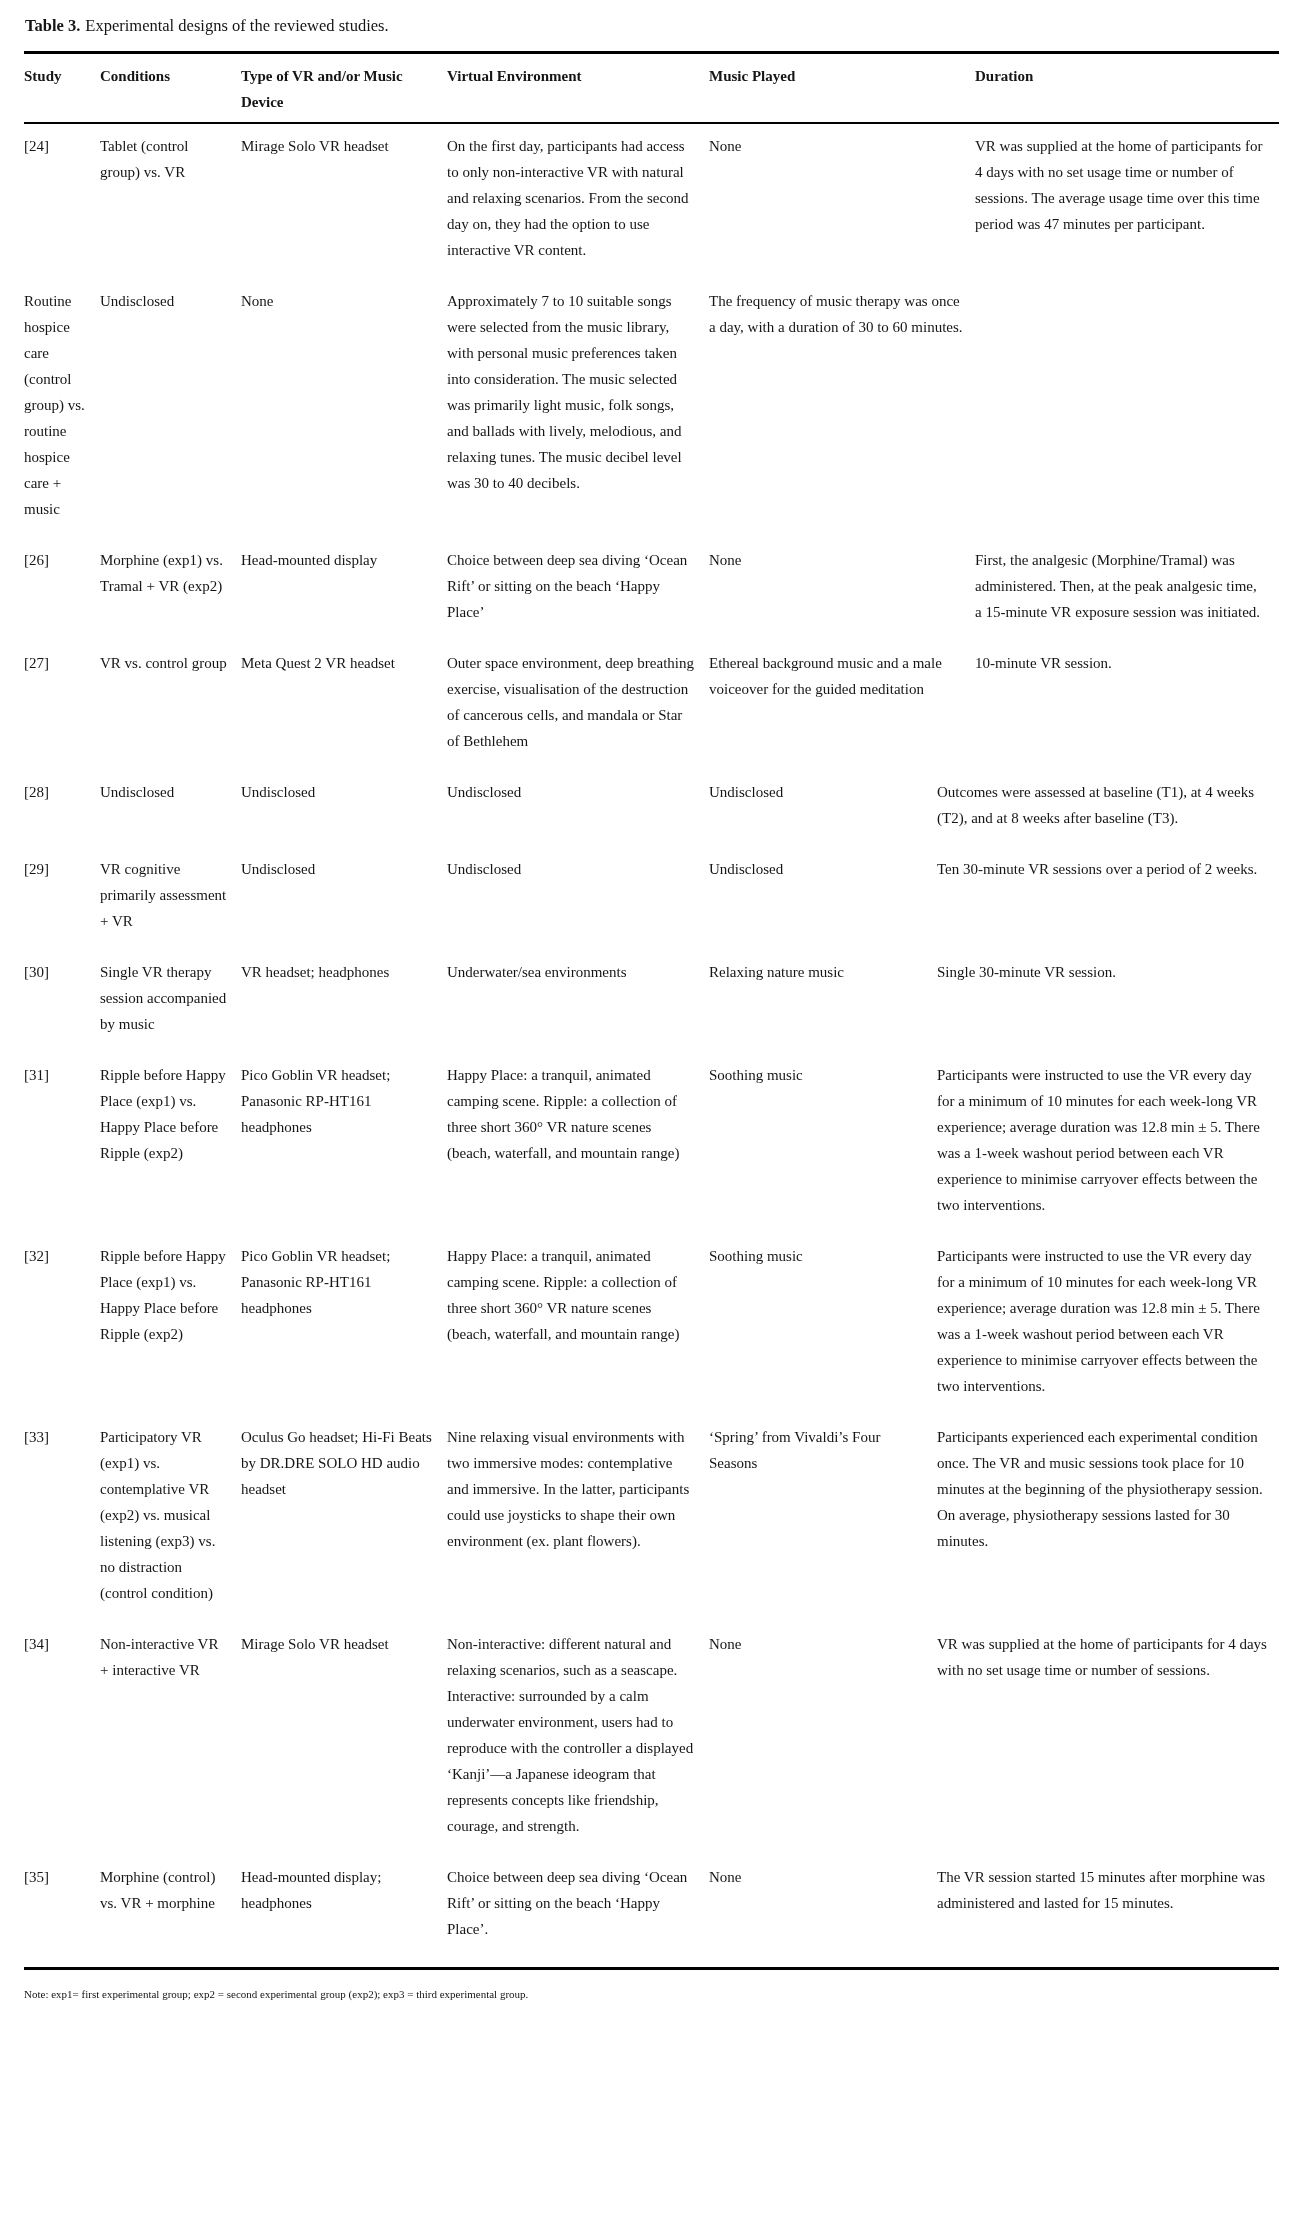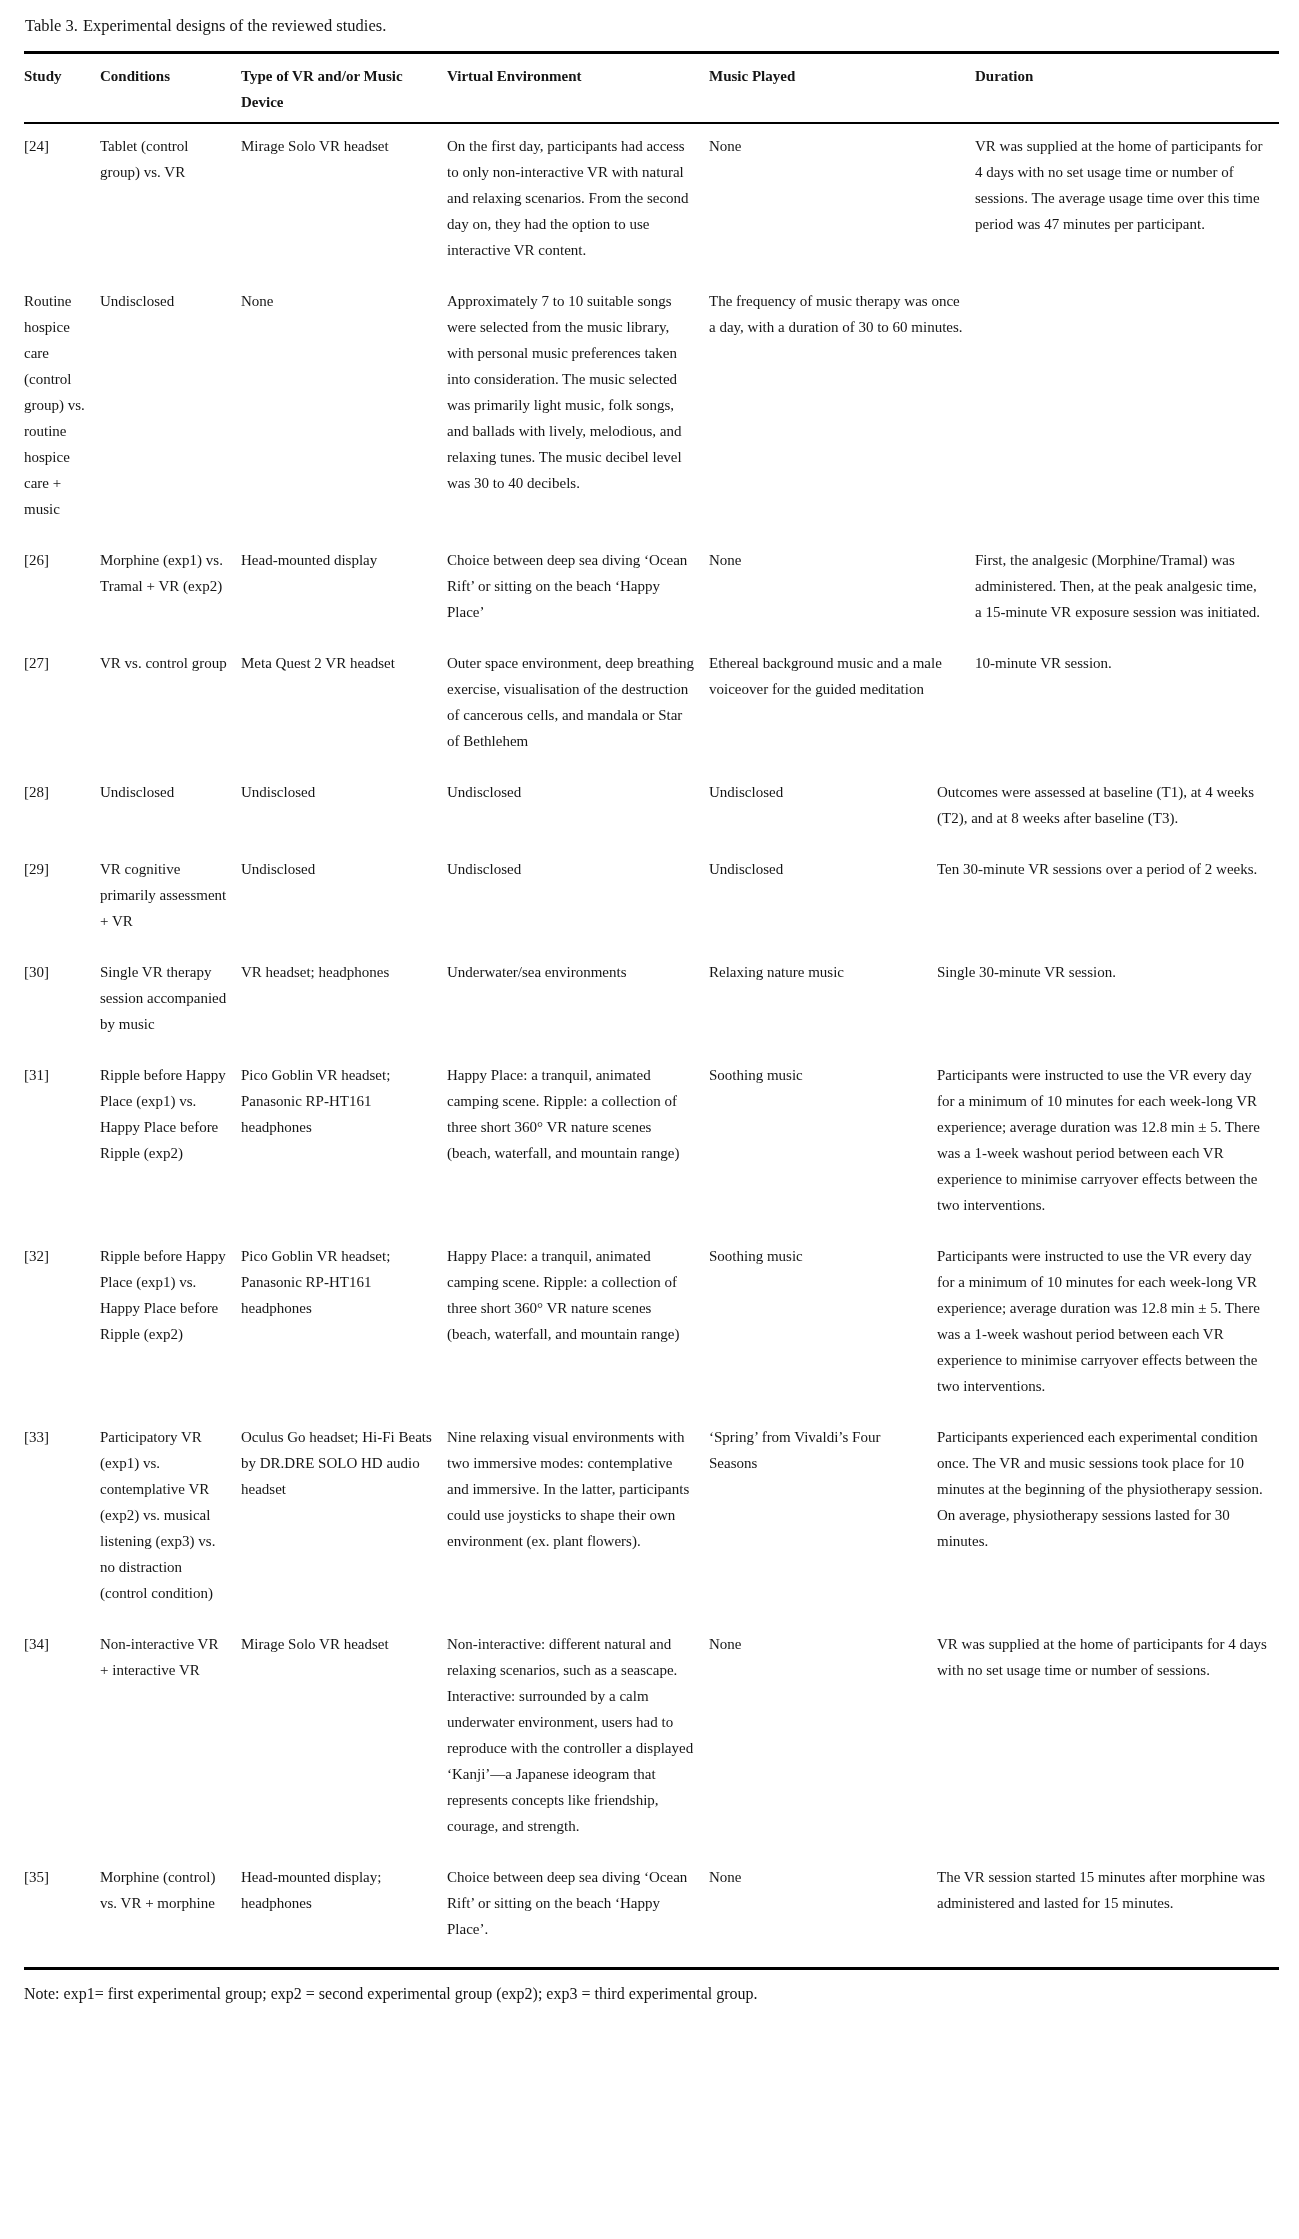--- a/index.html
+++ b/index.html
@@ -14,21 +14,21 @@
   }
   .page {
     padding: 12px 20px 26px 24px;
   }
   .table-title {
     font-size: 16.5px;
     line-height: 24px;
     margin: 2px 0 13px 1px;
   }
   .table-title .bold {
-    font-weight: normal;
+    font-weight: bold;
     margin-right: 5px;
   }
   .rule {
     height: 0;
     border-top: 3px solid #000;
   }
   .rule-mid {
     border-top-width: 2.5px;
   }
   .grid {
@@ -54,21 +54,21 @@
   }
   .tbody {
     padding-top: 9px;
   }
   .row {
     margin-bottom: 25px;
   }
   .row:last-child {
   }
   .note {
-    font-size: 16px;
+    font-size: 11px;
     line-height: 24px;
     padding-top: 12px;
   }
 </style>
 </head>
 <body>
 
 <div class="page">
 
   <div class="table-title">

